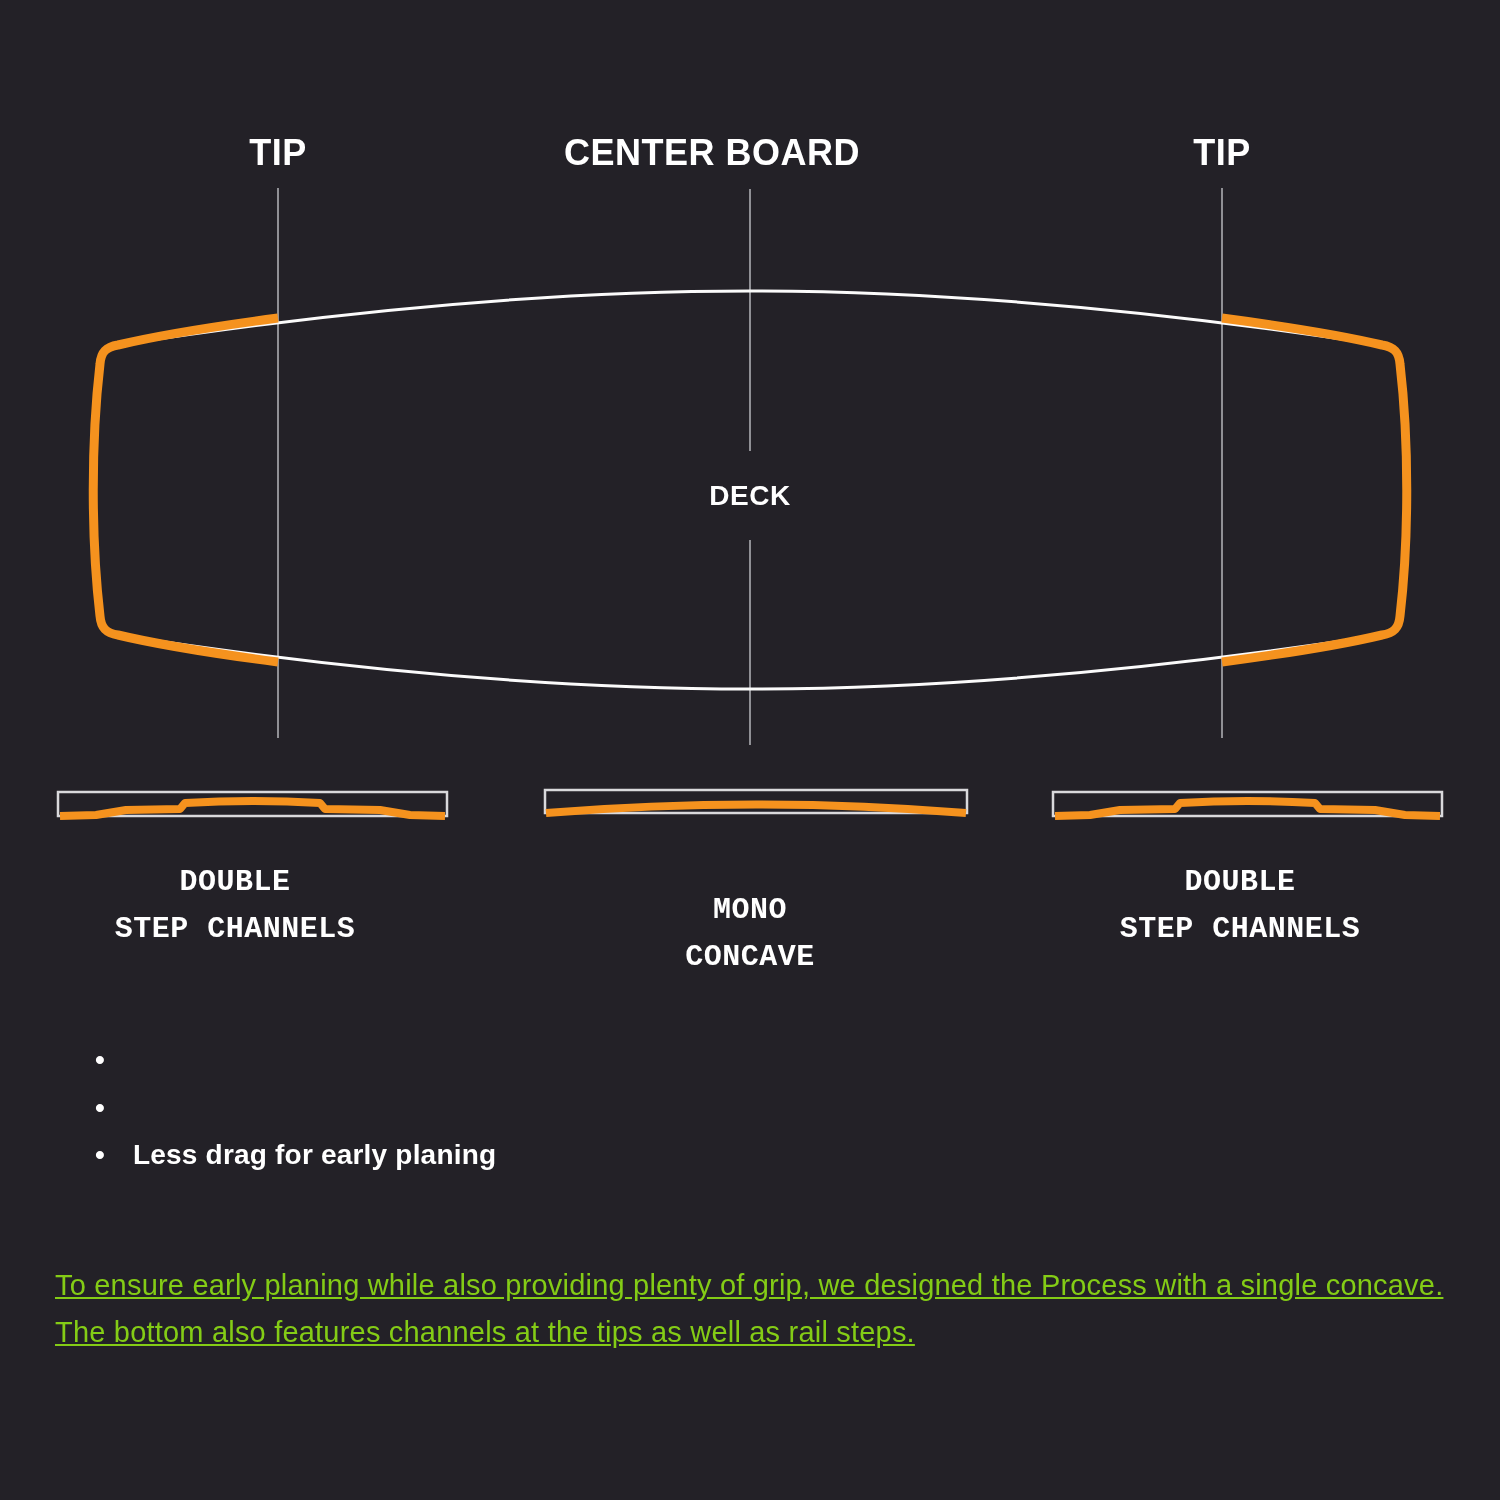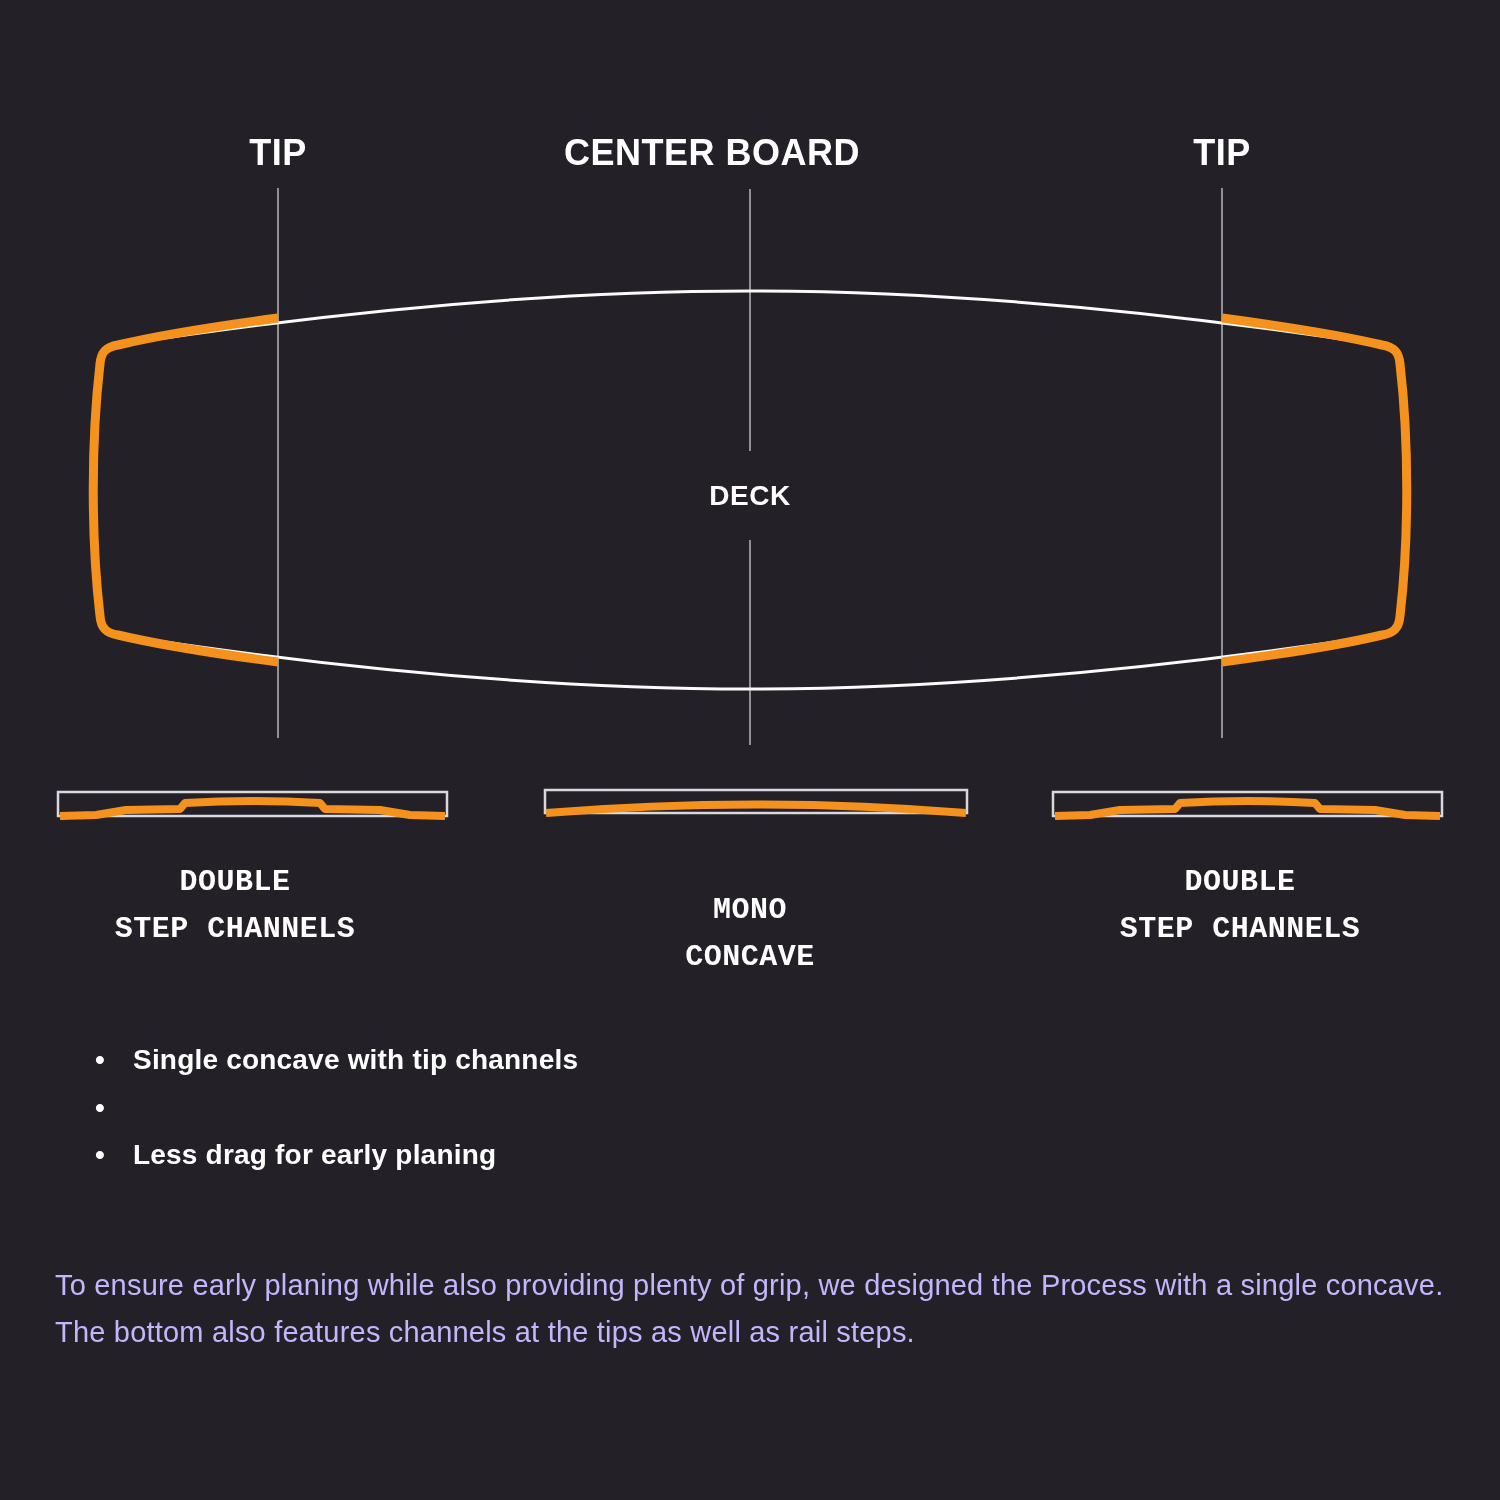--- a/index.html
+++ b/index.html
@@ -25,21 +25,21 @@
   .outline{stroke:var(--outline-white,#FBFBFB);stroke-width:3;fill:none;stroke-linejoin:round;}
   .rail{stroke:var(--accent-orange,#F5921E);stroke-width:9;fill:none;stroke-linejoin:round;stroke-linecap:butt;}
   .prect{stroke:#d9d9dc;stroke-width:2.5;fill:none;}
   .pline{stroke:var(--accent-orange,#F5921E);stroke-width:8;fill:none;stroke-linejoin:round;stroke-linecap:butt;}
 
   .bullets{position:absolute;left:95px;top:1044px;color:var(--text-white,#fff);}
   .bullet-row{display:flex;align-items:baseline;height:47.5px;font-size:28px;font-weight:bold;letter-spacing:.2px;}
   .bullet-dot{width:38px;font-size:28px;}
   .para{
     position:absolute;left:55px;top:1262px;width:1402px;
-    color:#c4b5fd;font-size:29px;font-weight:400;line-height:47px;letter-spacing:.2px;
+    color:#84cc16;font-size:29px;font-weight:400;line-height:47px;letter-spacing:.2px;text-decoration:underline;
   }
 </style>
 </head>
 <body>
 
 <div class="stage">
 
   <svg class="diagram" width="1500" height="1500" viewBox="0 0 1500 1500">
 
     <line class="guide" x1="278" y1="188" x2="278" y2="738"></line>
@@ -106,21 +106,20 @@
     <span style="display:block">CONCAVE</span>
   </div>
   <div class="lbl lbl-profile" style="left:1025px;top:859px;width:430px;">
     <span style="display:block">DOUBLE</span>
     <span style="display:block">STEP CHANNELS</span>
   </div>
 
   <div class="bullets">
     <div class="bullet-row">
       <span class="bullet-dot">•</span>
-      <span>Single concave with tip channels</span>
     </div>
     <div class="bullet-row">
       <span class="bullet-dot">•</span>
     </div>
     <div class="bullet-row">
       <span class="bullet-dot">•</span>
       <span>Less drag for early planing</span>
     </div>
   </div>
 

